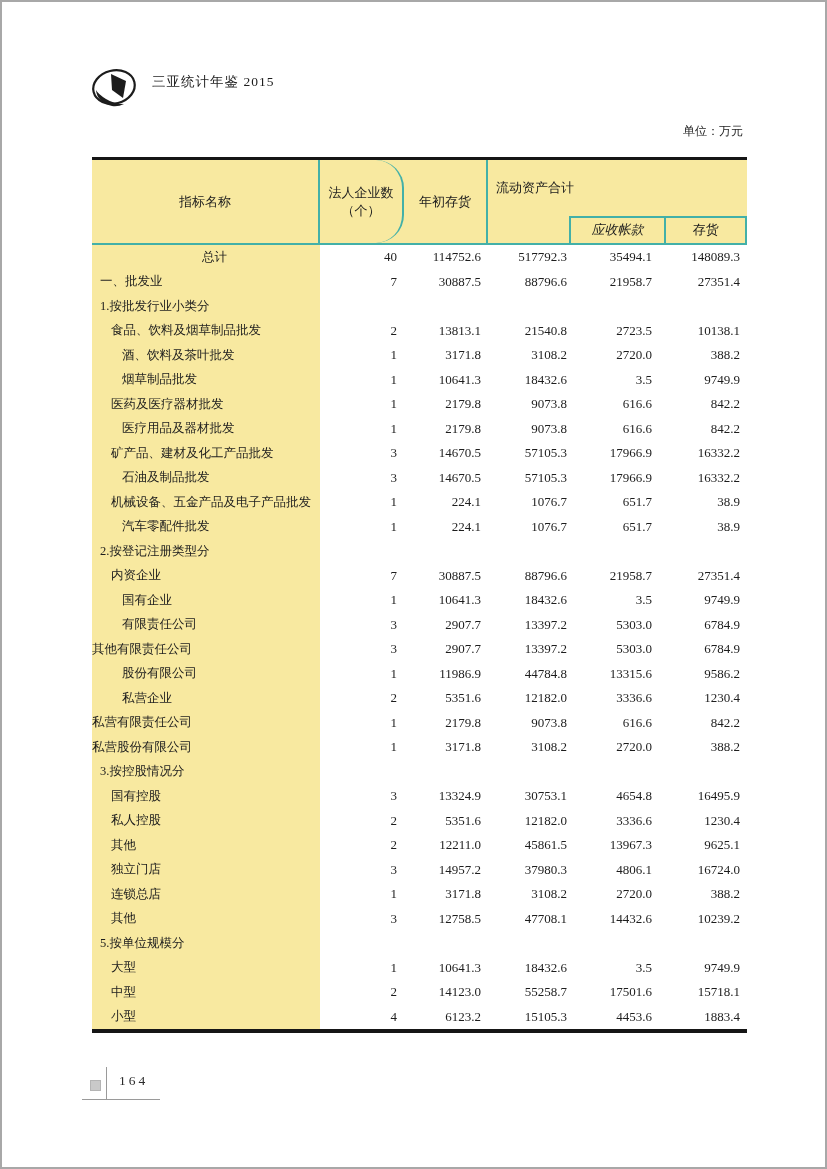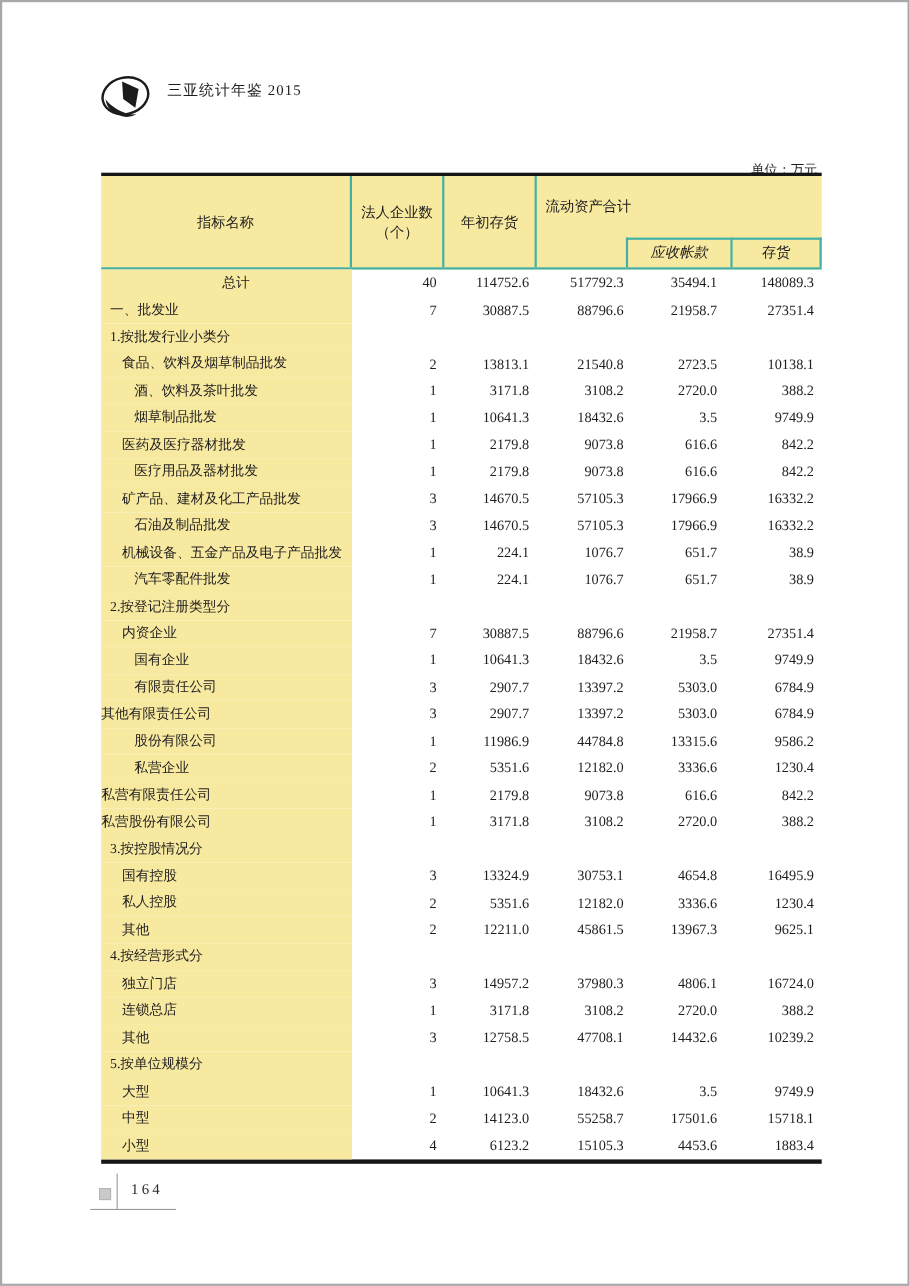--- a/index.html
+++ b/index.html
@@ -20,31 +20,31 @@
     color:var(--ink);
     overflow:hidden;
   }
   
   .brand{position:absolute;left:86px;top:60px;display:flex;align-items:center;}
   .brand svg{width:52px;height:52px;}
   .brand-text{margin-left:12px;font-size:13.5px;letter-spacing:1px;position:relative;top:-6px;}
   
   .title{position:absolute;left:0;top:106px;width:100%;text-align:center;
          font-size:19px;font-weight:bold;letter-spacing:1px;}
-  .unit{position:absolute;right:82px;top:144px;font-size:12px;font-family:Liberation Serif, serif;}
+  .unit{position:absolute;right:82px;top:121px;font-size:12px;font-family:Liberation Serif, serif;}
   
   .table{position:absolute;left:90px;top:155px;width:655px;
          border-top:3px solid var(--rule-black);
          border-bottom:4px solid var(--rule-black);}
   .thead{display:flex;height:85px;background:var(--header-fill);
          border-bottom:2px solid var(--grid-teal);font-size:13px;}
   .hcell{display:flex;align-items:center;justify-content:center;text-align:center;
          white-space:pre-line;line-height:1.35;}
   .hc1{width:228px;border-right:2px solid var(--grid-teal);}
-  .hc2{width:84px;border-right:2px solid var(--grid-teal);}
+  .hc2{width:84px;border-right:2px solid var(--grid-teal);border-radius:28px;}
   .hc3{width:84px;border-right:2px solid var(--grid-teal);}
   .hc4{width:259px;display:flex;flex-direction:column;}
   .h-top{height:57px;display:flex;align-items:center;padding-left:8px;}
   .h-sub{height:28px;display:flex;}
   .sub-empty{width:86px;}
   .sub{display:flex;align-items:center;justify-content:center;
        border-top:2px solid var(--grid-teal);border-left:2px solid var(--grid-teal);}
   .sub-receivables{width:102px;font-style:italic;}
   .sub-inventory{width:88px;border-right:2px solid var(--grid-teal);}
   
@@ -293,28 +293,20 @@
         </div>
         <div class="trow">
           <div class="td label ind1">其他</div>
           <div class="td num w2">2</div>
           <div class="td num w3">12211.0</div>
           <div class="td num w4">45861.5</div>
           <div class="td num w5">13967.3</div>
           <div class="td num w6">9625.1</div>
         </div>
         <div class="trow">
-          <div class="td label ind0">4.按经营形式分</div>
-          <div class="td num w2"></div>
-          <div class="td num w3"></div>
-          <div class="td num w4"></div>
-          <div class="td num w5"></div>
-          <div class="td num w6"></div>
-        </div>
-        <div class="trow">
           <div class="td label ind1">独立门店</div>
           <div class="td num w2">3</div>
           <div class="td num w3">14957.2</div>
           <div class="td num w4">37980.3</div>
           <div class="td num w5">4806.1</div>
           <div class="td num w6">16724.0</div>
         </div>
         <div class="trow">
           <div class="td label ind1">连锁总店</div>
           <div class="td num w2">1</div>

